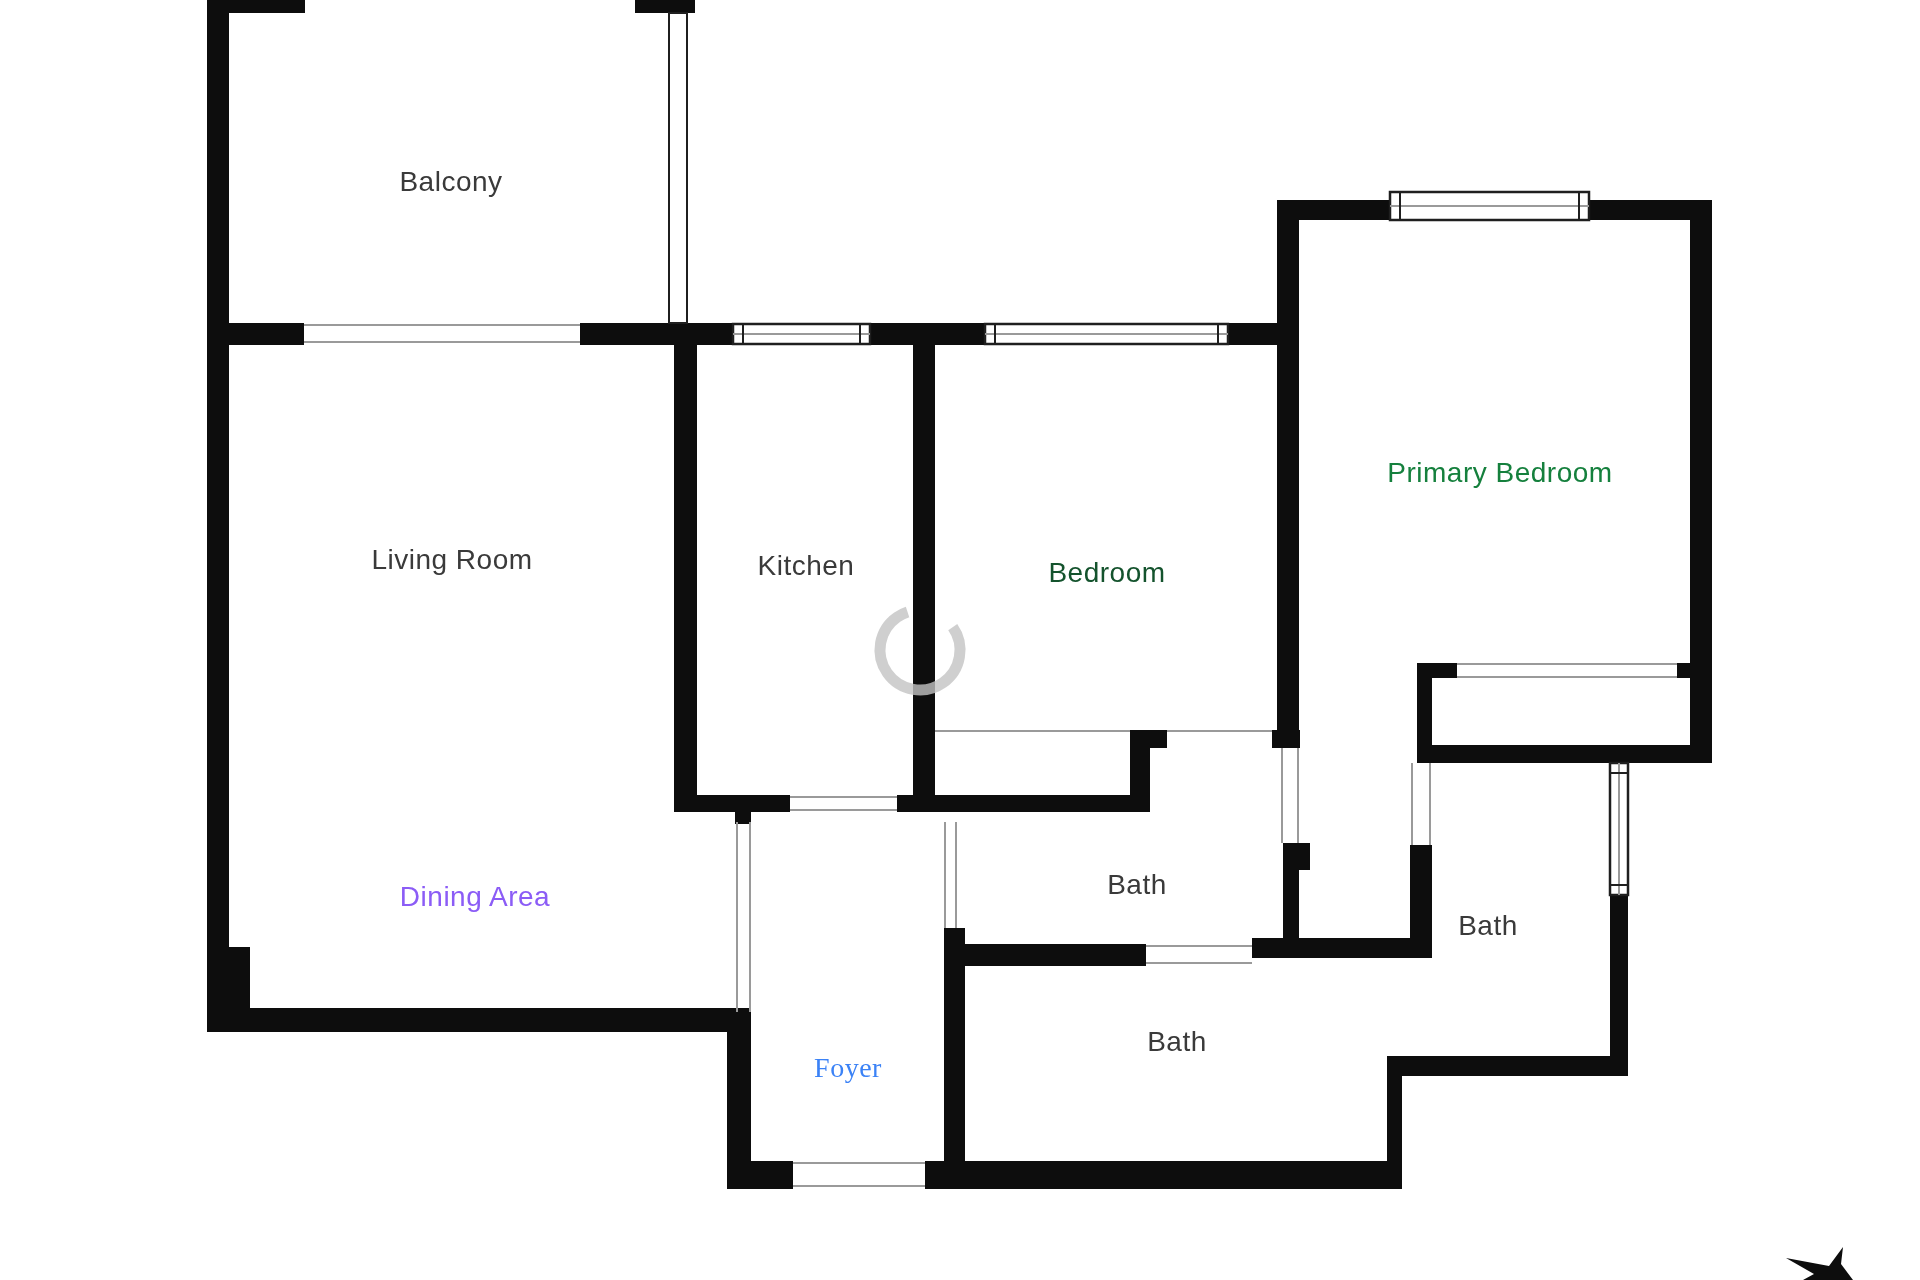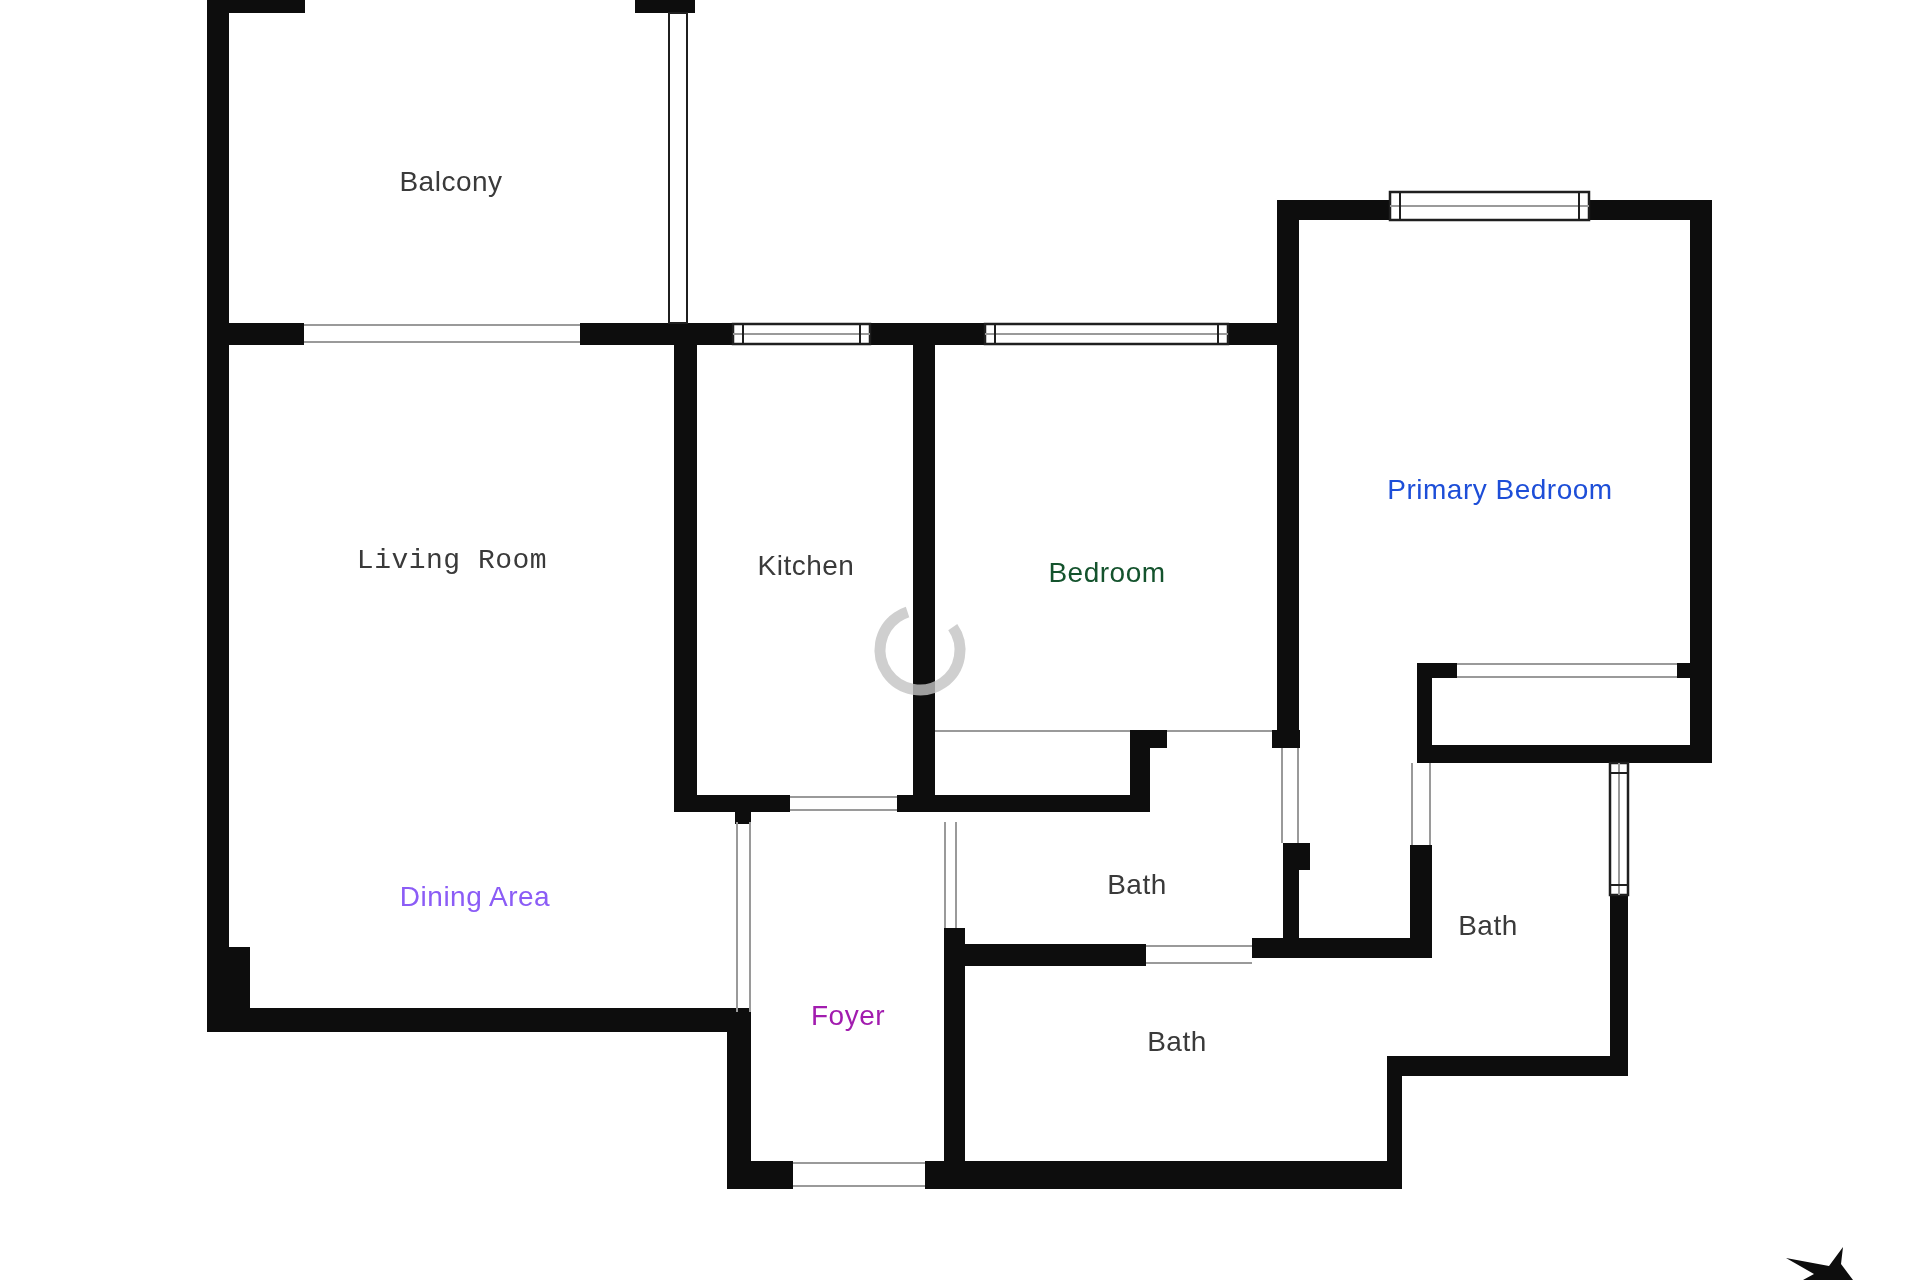--- a/index.html
+++ b/index.html
@@ -86,23 +86,23 @@
       <line x1="1579" y1="192" x2="1579" y2="220" stroke="#1f1f1f" stroke-width="2"></line>
       <rect x="1610" y="763" width="18" height="132" fill="#ffffff" stroke="#1f1f1f" stroke-width="2.5"></rect>
       <line x1="1619" y1="763" x2="1619" y2="895" stroke="#9a9a9a" stroke-width="2"></line>
       <line x1="1610" y1="773" x2="1628" y2="773" stroke="#1f1f1f" stroke-width="2"></line>
       <line x1="1610" y1="885" x2="1628" y2="885" stroke="#1f1f1f" stroke-width="2"></line>
       <circle cx="920" cy="650" r="40" fill="none" stroke="rgba(195,195,195,0.8)" stroke-width="11" stroke-dasharray="200 52" transform="rotate(-35 920 650)"></circle>
       <path d="M1843,1247 L1829,1266 L1786,1258 L1814,1274 L1803,1280 L1853,1280 L1841,1264 Z" fill="#0d0d0d"></path>
     </svg>
   <div id="labels">
       <div class="room-label" style="left: 451px; top: 182px; color: rgb(58, 58, 58);">Balcony</div>
-      <div class="room-label" style="left: 452px; top: 560px; color: rgb(58, 58, 58); font-family: Liberation Mono, monospace;">Living Room</div>
+      <div class="room-label" style="left: 452px; top: 560px; color: rgb(58, 58, 58);">Living Room</div>
       <div class="room-label" style="left: 806px; top: 566px; color: rgb(58, 58, 58);">Kitchen</div>
       <div class="room-label" style="left: 1107px; top: 573px; color: #14532d;">Bedroom</div>
-      <div class="room-label" style="left: 1500px; top: 490px; color: #1d4ed8;">Primary Bedroom</div>
+      <div class="room-label" style="left: 1500px; top: 473px; color: #15803d;">Primary Bedroom</div>
       <div class="room-label" style="left: 475px; top: 897px; color: #8b5cf6;">Dining Area</div>
       <div class="room-label" style="left: 1137px; top: 885px; color: rgb(58, 58, 58);">Bath</div>
-      <div class="room-label" style="left: 848px; top: 1016px; color: #a21caf;">Foyer</div>
+      <div class="room-label" style="left: 848px; top: 1068px; color: #3b82f6; font-family: Liberation Serif, serif;">Foyer</div>
       <div class="room-label" style="left: 1177px; top: 1042px; color: rgb(58, 58, 58);">Bath</div>
       <div class="room-label" style="left: 1488px; top: 926px; color: rgb(58, 58, 58);">Bath</div>
     </div>
 </div>
 
 </body></html>

